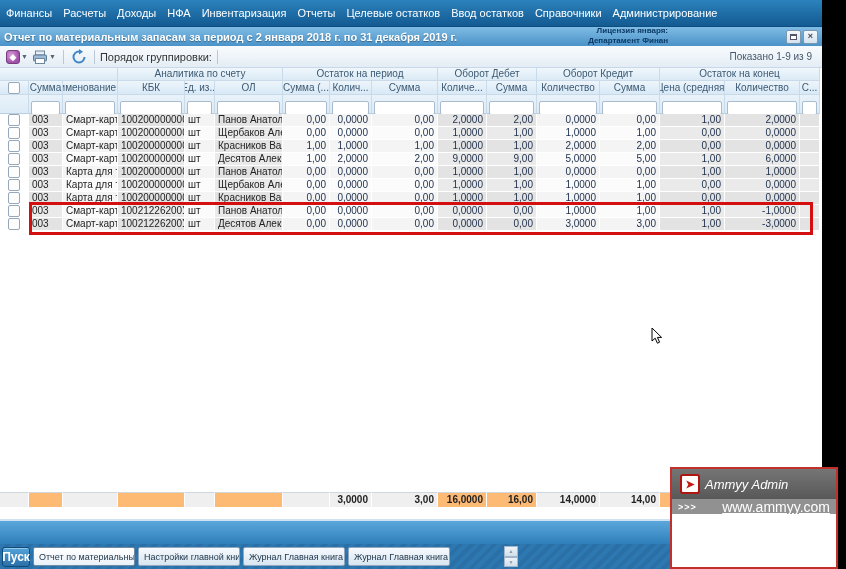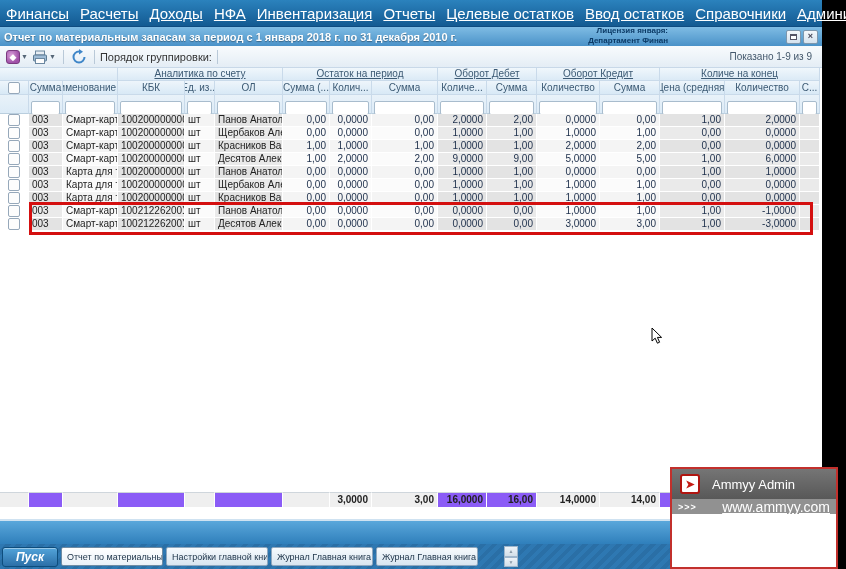--- a/index.html
+++ b/index.html
@@ -4,21 +4,21 @@
 <style>
   * { margin:0; padding:0; box-sizing:border-box; }
   body { font-family:"Liberation Sans", sans-serif; }
   .screen { position:relative; width:846px; height:569px; background:#000; overflow:hidden; }
   .app { position:absolute; left:0; top:0; width:822px; height:569px; background:#fff; }
 
   
   .menubar { position:absolute; left:0; top:0; width:822px; height:26px;
     background:linear-gradient(#2b82bd,#135a92); display:flex; align-items:center; }
   .menu-items { display:flex; gap:11px; padding-left:6px; white-space:nowrap; }
-  .menu-item { color:#fff; font-size:15px; cursor:pointer;text-decoration:underline; }
+  .menu-item { color:#fff; font-size:11px; cursor:pointer; }
 
   
   .titlebar { position:absolute; left:0; top:26px; width:822px; height:20px;
     background:linear-gradient(#7fbce4,#4a92c8); border-top:1px solid #0f4c81;
     display:flex; align-items:center; padding:0 4px; }
   .titlebar .title { color:#fff; font-size:11px; font-weight:bold; flex:1;
     text-shadow:0 1px 1px rgba(0,0,0,.35); white-space:nowrap; overflow:hidden; }
   .winbtn { width:15px; height:14px; margin-left:2px; background:linear-gradient(#f4f8fb,#d4e2ee);
     border:1px solid #7d97ad; border-radius:2px; display:flex; align-items:center; justify-content:center;
     font-size:9px; color:#445; cursor:pointer; line-height:1; }
@@ -36,21 +36,21 @@
   .icon16 { width:16px; height:16px; display:block; }
   .export-glyph { width:14px; height:14px; border-radius:3px;
     background:radial-gradient(circle at 35% 35%, #d9a0d9, #a050a8 70%); border:1px solid #7a3a80;
     display:flex;align-items:center;justify-content:center;color:#fff;font-size:9px; }
 
   
   .grid { position:absolute; left:0; top:68px; width:822px; height:439px; background:#fff; overflow:hidden; }
   .hrow { display:flex; }
   .ghead .gcell { height:13px; line-height:12px; font-size:10px; color:#3c5a74; text-align:center;
     background:linear-gradient(#f0f7fc,#dbeaf6); border-right:1px solid #c9daea; border-bottom:1px solid #c9daea;
-    overflow:hidden; white-space:nowrap; flex:none;text-decoration:underline; }
+    overflow:hidden; white-space:nowrap; flex:none; }
   .colhead .hcell { height:14px; line-height:13px; font-size:10px; color:#3c5a74; text-align:center;
     background:linear-gradient(#eef5fb,#d8e9f6); border-right:1px solid #c9daea; border-bottom:1px solid #c9daea;
     overflow:hidden; white-space:nowrap; flex:none; display:flex; align-items:center; justify-content:center; }
   .filterrow .fcell { height:19px; background:linear-gradient(#e9f2f9,#dcebf7);
     border-right:1px solid #c9daea; border-bottom:1px solid #b9cede; flex:none; padding:2px 2px; }
   .fcell input { width:100%; height:14px; border:1px solid #a8bccd; border-radius:2px;
     font-size:9px; padding:0 2px; background:#fff; }
   .chk { width:12px; height:12px; border:1px solid #96a8ba; background:#fdfdfd; border-radius:2px; margin:0 auto; }
   .rowchk { margin:0 auto; }
 
@@ -71,49 +71,49 @@
   .num { text-align:right; }
   .cell.c0 { display:flex; align-items:center; justify-content:center; padding:0; background:#fff !important; }
 
   .red-box { position:absolute; left:29px; top:134px; width:784px; height:33px;
     border:3px solid #d40f0f; pointer-events:none; z-index:5; }
 
   .summary { position:absolute; left:0; top:424px; width:822px; display:flex; }
   .summary .scell { flex:none; height:15px; line-height:14px; font-size:10px; font-weight:bold;
     color:#222; padding:0 3px; background:#efefef; border-top:1px solid #cfd6dc;
     border-right:1px solid #fff; white-space:nowrap; overflow:hidden; }
-  .summary .scell.shaded { background:#8b5cf6; }
+  .summary .scell.shaded { background:#fdba74; }
 
   
   .statusbar { position:absolute; left:0; top:519px; width:822px; height:25px;
     background:linear-gradient(#5aa7db,#2f7fbb); border-top:2px solid #cfe2f1; }
   .taskbar { position:absolute; left:0; top:544px; width:822px; height:25px;
     background:repeating-linear-gradient(135deg,#2e78b2 0 4px,#2a6fa6 4px 8px); display:flex; align-items:center; }
   .license { position:absolute; right:154px; top:26px; text-align:right; font-size:8px; font-weight:bold;
     color:#0b3a66; line-height:10px; white-space:nowrap; }
-  .start-btn { margin-left:2px; width:56px; height:20px; border-radius:3px; border:1px solid #0d4d7d;
+  .start-btn { margin-left:2px; width:28px; height:20px; border-radius:3px; border:1px solid #0d4d7d;
     background:linear-gradient(#53a4da,#2b6fa8); color:#fff; font-size:12px; font-weight:bold;
     display:flex; align-items:center; justify-content:center; cursor:pointer;
-    box-shadow:inset 0 1px 0 rgba(255,255,255,.4);font-style:italic; }
+    box-shadow:inset 0 1px 0 rgba(255,255,255,.4); }
   .tasks { display:flex; gap:3px; margin-left:3px; }
   .task { height:19px; max-width:102px; padding:0 5px; font-size:9px; color:#1c3247;
     background:linear-gradient(#f6fafd,#d8e5f0); border:1px solid #8fa8bf; border-radius:2px;
     display:flex; align-items:center; white-space:nowrap; overflow:hidden; cursor:pointer; }
   .task:first-child { background:linear-gradient(#ffffff,#e9f1f8); border-color:#6e8ba3; }
   .tb-scroll { position:absolute; left:504px; top:546px; width:14px; height:21px; display:flex; flex-direction:column; }
   .tb-scroll span { flex:1; background:linear-gradient(#eef3f8,#d3dfe9); border:1px solid #9fb6cc;
     font-size:5px; color:#8a9aa8; display:flex; align-items:center; justify-content:center; cursor:pointer; }
 
   
   .ammyy { position:absolute; left:670px; top:467px; width:168px; height:102px;
     border:2px solid #c2302c; background:#fff; z-index:10; }
   .am-head { height:30px; background:linear-gradient(#757575,#585858); display:flex; align-items:center; padding:0 8px; }
   .am-logo { width:20px; height:20px; background:#fff; border:2px solid #b01510; border-radius:3px;
     color:#c41a12; font-size:11px; font-weight:bold; display:flex; align-items:center; justify-content:center; flex:none; }
-  .am-title { color:#fff; font-size:13px; margin-left:12px; white-space:nowrap; }
+  .am-title { color:#fff; font-size:13px; margin-left:5px; white-space:nowrap;font-style:italic; }
   .am-body { height:51px; background:#fff; padding:6px 6px 0 6px; }
   .am-session { font-size:10px; color:#222; padding-left:8px; }
   .am-id { font-size:10px; color:#222; margin-top:3px; }
   .am-foot { height:15px; background:#919191; display:flex; align-items:center; padding:0 6px; }
   .am-more { color:#fff; font-size:9px; font-weight:bold; letter-spacing:1px; cursor:pointer; }
   .am-link { margin-left:auto; color:#fff; font-size:14px; text-decoration:underline; cursor:pointer; }
 
   .cursor { position:absolute; left:651px; top:327px; z-index:20; pointer-events:none; }
 </style>
 </head>
@@ -132,21 +132,21 @@
           <span class="menu-item">Отчеты</span>
           <span class="menu-item">Целевые остатков</span>
           <span class="menu-item">Ввод остатков</span>
           <span class="menu-item">Справочники</span>
           <span class="menu-item">Администрирование</span>
         </div>
 
     </div>
 
     <div class="titlebar">
-      <div class="title">Отчет по материальным запасам за период с 1 января 2018 г. по 31 декабря 2010 г.</div>
+      <div class="title">Отчет по материальным запасам за период с 2 января 2018 г. по 31 декабря 2019 г.</div>
       <div class="winbtn">
         <div class="restore-glyph"></div>
       </div>
       <div class="winbtn">
         <span style="font-weight:bold;">×</span>
       </div>
     </div>
 
     <div class="toolbar">
       <div class="tool-btn">
@@ -176,21 +176,21 @@
     </div>
 
     <div class="grid">
 
       <div class="hrow ghead">
         <div class="gcell g0"></div>
         <div class="gcell g1">Аналитика по счету</div>
         <div class="gcell g2">Остаток на период</div>
         <div class="gcell g3">Оборот Дебет</div>
         <div class="gcell g4">Оборот Кредит</div>
-        <div class="gcell g5">Количе на конец</div>
+        <div class="gcell g5">Остаток на конец</div>
       </div>
 
       <div class="hrow colhead">
         <div class="hcell c0">
             <div class="chk"></div>
           </div>
         <div class="hcell c1">Сумма</div>
         <div class="hcell c2">Наименование МЗ</div>
         <div class="hcell c3">КБК</div>
         <div class="hcell c4">Ед. из...</div>

